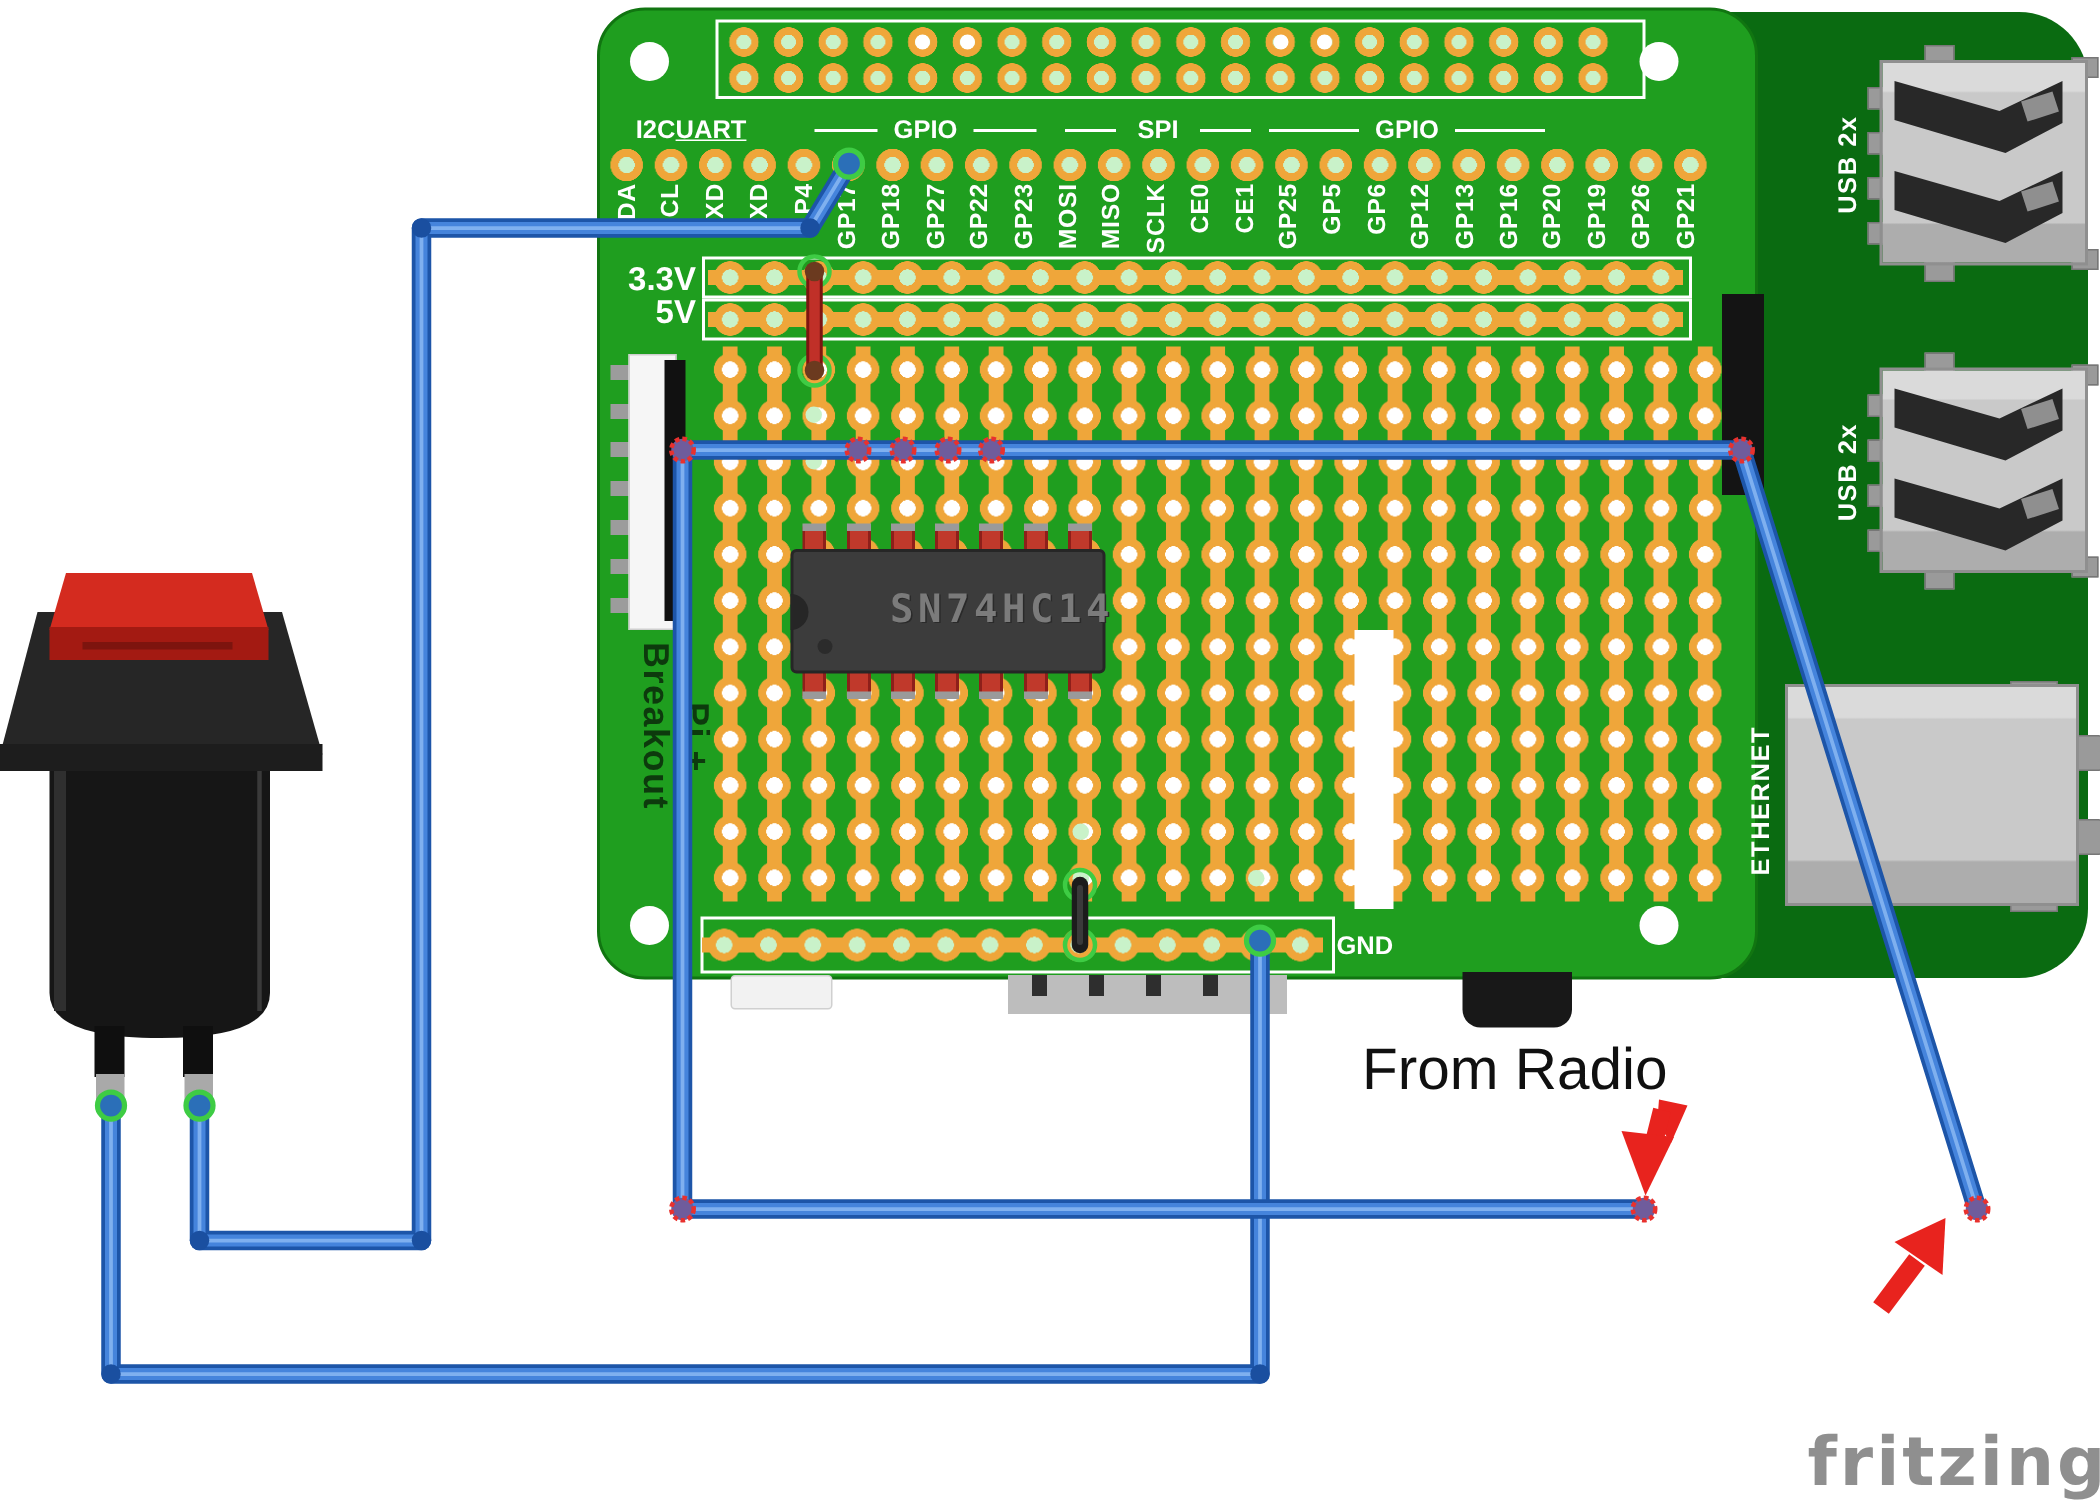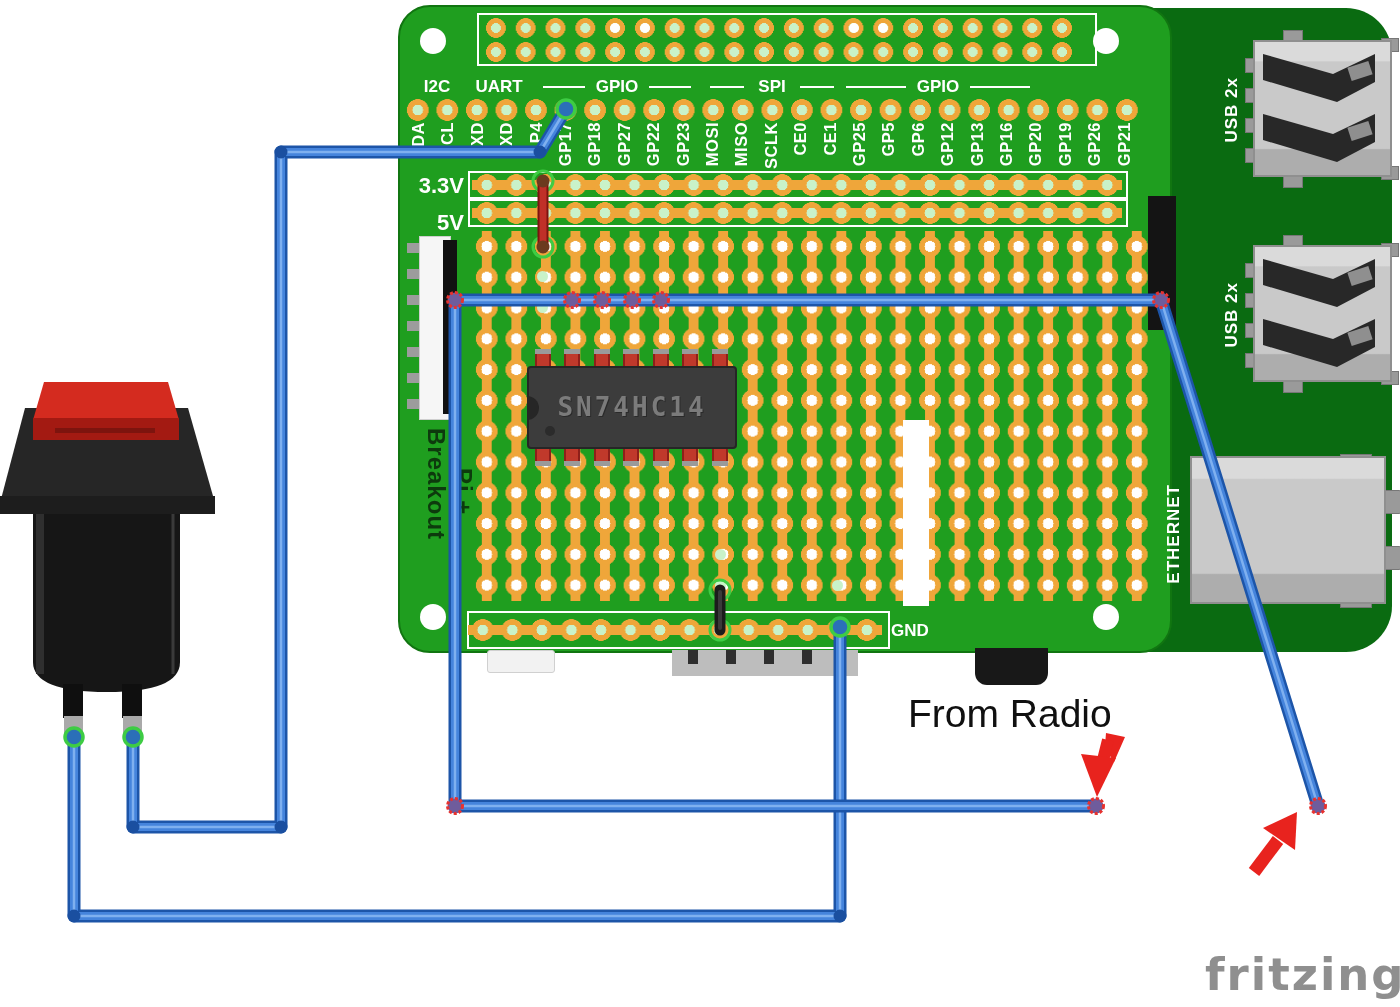--- a/index.html
+++ b/index.html
@@ -47,21 +47,21 @@
   
   .rot-ccw{transform:rotate(-90deg) translateX(-100%);transform-origin:0 0;white-space:nowrap;}
   .rot-cw{transform:rotate(90deg);transform-origin:0 0;white-space:nowrap;}
   .pinlabel{position:absolute;top:122px;color:#fff;font-weight:bold;font-size:16.5px;letter-spacing:.5px;
             transform:rotate(-90deg) translateX(-100%);transform-origin:0 0;white-space:nowrap;}
   .portlabel{color:#fff;font-weight:bold;font-size:17px;letter-spacing:1px;}
   .silkdark{color:#0d3a0d;font-weight:bold;font-size:24px;letter-spacing:1px;}
   
   .ic-body{background:var(--ic_body);border:2px solid #262626;border-radius:4px;box-sizing:border-box;}
   .ic-text{color:#7b7b7b;font-weight:bold;font-size:26px;letter-spacing:3px;
-           text-shadow:1px 1px 0 #2a2a2a;font-family:"DejaVu Sans Mono",monospace;}
+           text-shadow:1px 1px 0 #2a2a2a;font-family:"DejaVu Sans Mono",monospace;margin-left:36px;}
   .pinband{background-image:repeating-linear-gradient(90deg,
       #8E1F1A 0 2px, var(--ic_pin_red) 2px 14px, #8E1F1A 14px 16px, transparent 16px 29.5px);}
   .tipband{background-image:repeating-linear-gradient(90deg,
       #9a9a9a 0 16px, transparent 16px 29.5px);}
   
   .port{background:linear-gradient(180deg,#DADADA 0 14%,#C9C9C9 15% 80%,#ADADAD 81%);
         border:2px solid #8f8f8f;box-sizing:border-box;}
   .nub{background:#9a9a9a;border:1px solid #777;}
   .annot{color:#101010;font-size:39px;font-weight:400;white-space:nowrap;text-align:center;}
   .watermark{color:#8f8f8f;font-size:45px;font-weight:bold;letter-spacing:2px;
@@ -135,21 +135,21 @@
 
     <div class="abs silkbox" style="left:477px;top:13px;width:620px;height:53px;"></div>
     <div class="abs padrow hdr-row" style="left:481px;top:16px;width:596px;"></div>
     <div class="abs padrow hdr-row" style="left:481px;top:40px;width:596px;"></div>
     <div class="abs wdot" style="left:610px;top:23px;"></div>
     <div class="abs wdot" style="left:640px;top:23px;"></div>
     <div class="abs wdot" style="left:849px;top:23px;"></div>
     <div class="abs wdot" style="left:878px;top:23px;"></div>
 
     <div class="abs silktext" style="left:437px;top:77px;transform:translateX(-50%);">I2C</div>
-    <div class="abs silktext" style="left:499px;top:77px;transform:translateX(-50%);">UART</div>
+    <div class="abs silktext" style="left:474px;top:77px;transform:translateX(-50%);text-decoration:underline;">UART</div>
     <div class="abs silktext" style="left:617px;top:77px;transform:translateX(-50%);">GPIO</div>
     <div class="abs silktext" style="left:772px;top:77px;transform:translateX(-50%);">SPI</div>
     <div class="abs silktext" style="left:938px;top:77px;transform:translateX(-50%);">GPIO</div>
     <div class="abs silkline" style="left:543px;top:86px;width:42px;"></div>
     <div class="abs silkline" style="left:649px;top:86px;width:42px;"></div>
     <div class="abs silkline" style="left:710px;top:86px;width:34px;"></div>
     <div class="abs silkline" style="left:800px;top:86px;width:34px;"></div>
     <div class="abs silkline" style="left:846px;top:86px;width:60px;"></div>
     <div class="abs silkline" style="left:970px;top:86px;width:60px;"></div>
 
@@ -177,21 +177,21 @@
         <span class="pinlabel" style="left: 938.2px;">GP12</span>
         <span class="pinlabel" style="left: 967.6px;">GP13</span>
         <span class="pinlabel" style="left: 997px;">GP16</span>
         <span class="pinlabel" style="left: 1026.4px;">GP20</span>
         <span class="pinlabel" style="left: 1055.8px;">GP19</span>
         <span class="pinlabel" style="left: 1085.2px;">GP26</span>
         <span class="pinlabel" style="left: 1114.6px;">GP21</span>
       </div>
 
     <div class="abs railtext" style="left:400px;top:173px;">3.3V</div>
-    <div class="abs railtext" style="left:400px;top:210px;">5V</div>
+    <div class="abs railtext" style="left:400px;top:195px;">5V</div>
     <div class="abs silkbox" style="left:468px;top:171px;width:660px;height:28px;"></div>
     <div class="abs silkbox" style="left:468px;top:199px;width:660px;height:28px;"></div>
     <div class="abs padrow rail-row" style="left:472px;top:174px;width:650px;"></div>
     <div class="abs padrow rail-row" style="left:472px;top:202px;width:650px;"></div>
 
     <div class="abs" style="left:407px;top:243px;width:14px;height:168px;background-image:repeating-linear-gradient(180deg,#9c9c9c 0 10px,transparent 10px 26px);"></div>
     <div class="abs" style="left:419px;top:236px;width:30px;height:182px;background:#f6f6f6;border:1px solid #cfcfcf;"></div>
     <div class="abs" style="left:443px;top:240px;width:14px;height:174px;background:#111;"></div>
 
     <div class="abs silkdark rot-cw" style="left:450px;top:428px;">Breakout</div>

